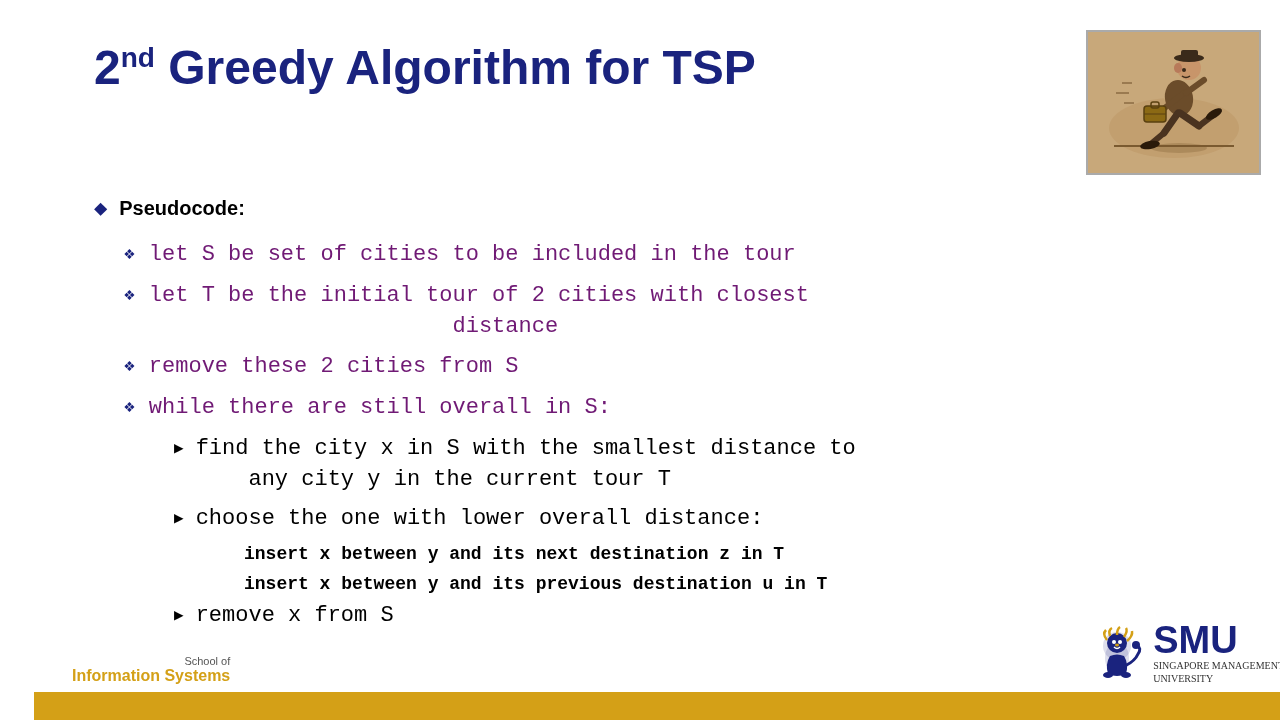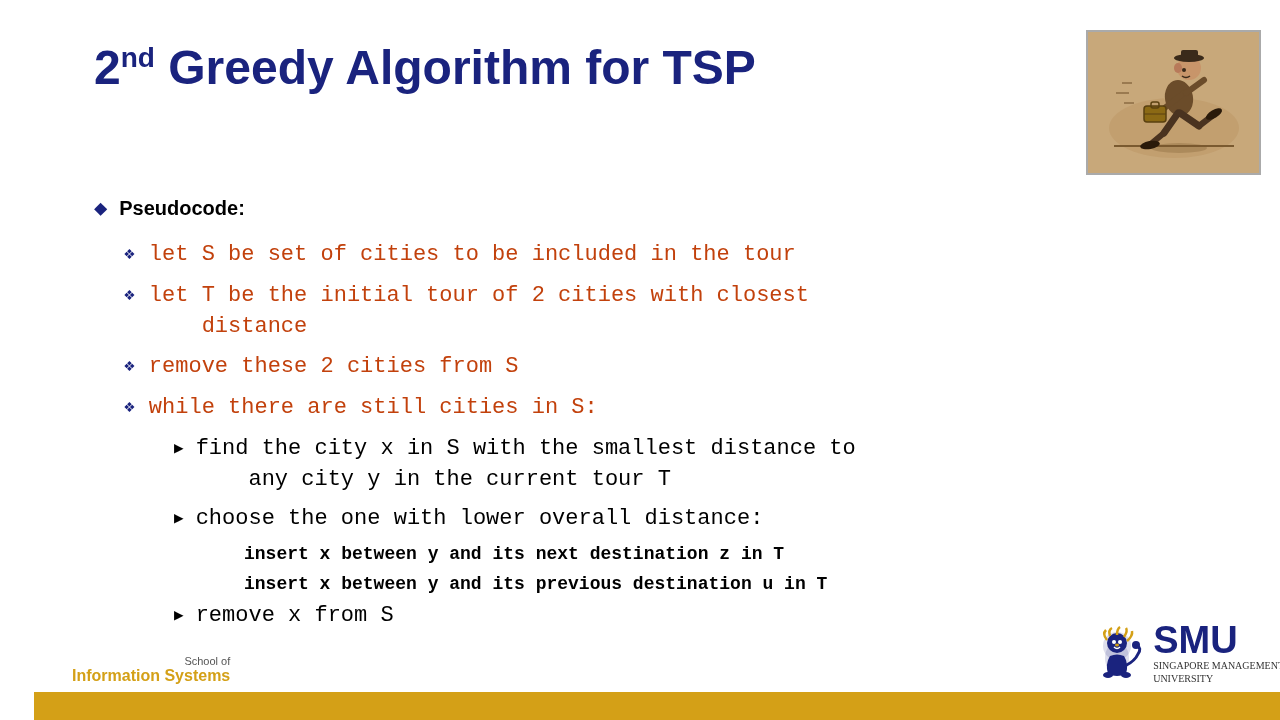--- a/index.html
+++ b/index.html
@@ -93,23 +93,24 @@
     .bullet-diamond {
       color: #1a237e;
       font-size: 18px;
       margin-right: 14px;
       margin-top: 2px;
       flex-shrink: 0;
     }
 
     .bullet-text {
       font-size: 22px;
-      color: #c2410c;
+      color: #701a75;
       line-height: 1.4;
       font-family: 'Courier New', Courier, monospace;
+      text-align: center;
     }
 
     .sub-bullets {
       padding-left: 50px;
       margin-top: 5px;
     }
 
     .sub-bullet-item {
       display: flex;
       align-items: flex-start;
@@ -287,21 +288,21 @@
       <span class="bullet-text">let T be the initial tour of 2 cities with closest<br>&nbsp;&nbsp;&nbsp;&nbsp;distance</span>
     </div>
 
     <div class="bullet-item">
       <span class="bullet-diamond">❖</span>
       <span class="bullet-text">remove these 2 cities from S</span>
     </div>
 
     <div class="bullet-item">
       <span class="bullet-diamond">❖</span>
-      <span class="bullet-text">while there are still cities in S:</span>
+      <span class="bullet-text">while there are still overall in S:</span>
     </div>
 
     <div class="sub-bullets">
 
       <div class="sub-bullet-item">
         <span class="arrow-bullet">▶</span>
         <span class="sub-bullet-text">find the city x in S with the smallest distance to<br>&nbsp;&nbsp;&nbsp;&nbsp;any city y in the current tour T</span>
       </div>
 
       <div class="sub-bullet-item">

